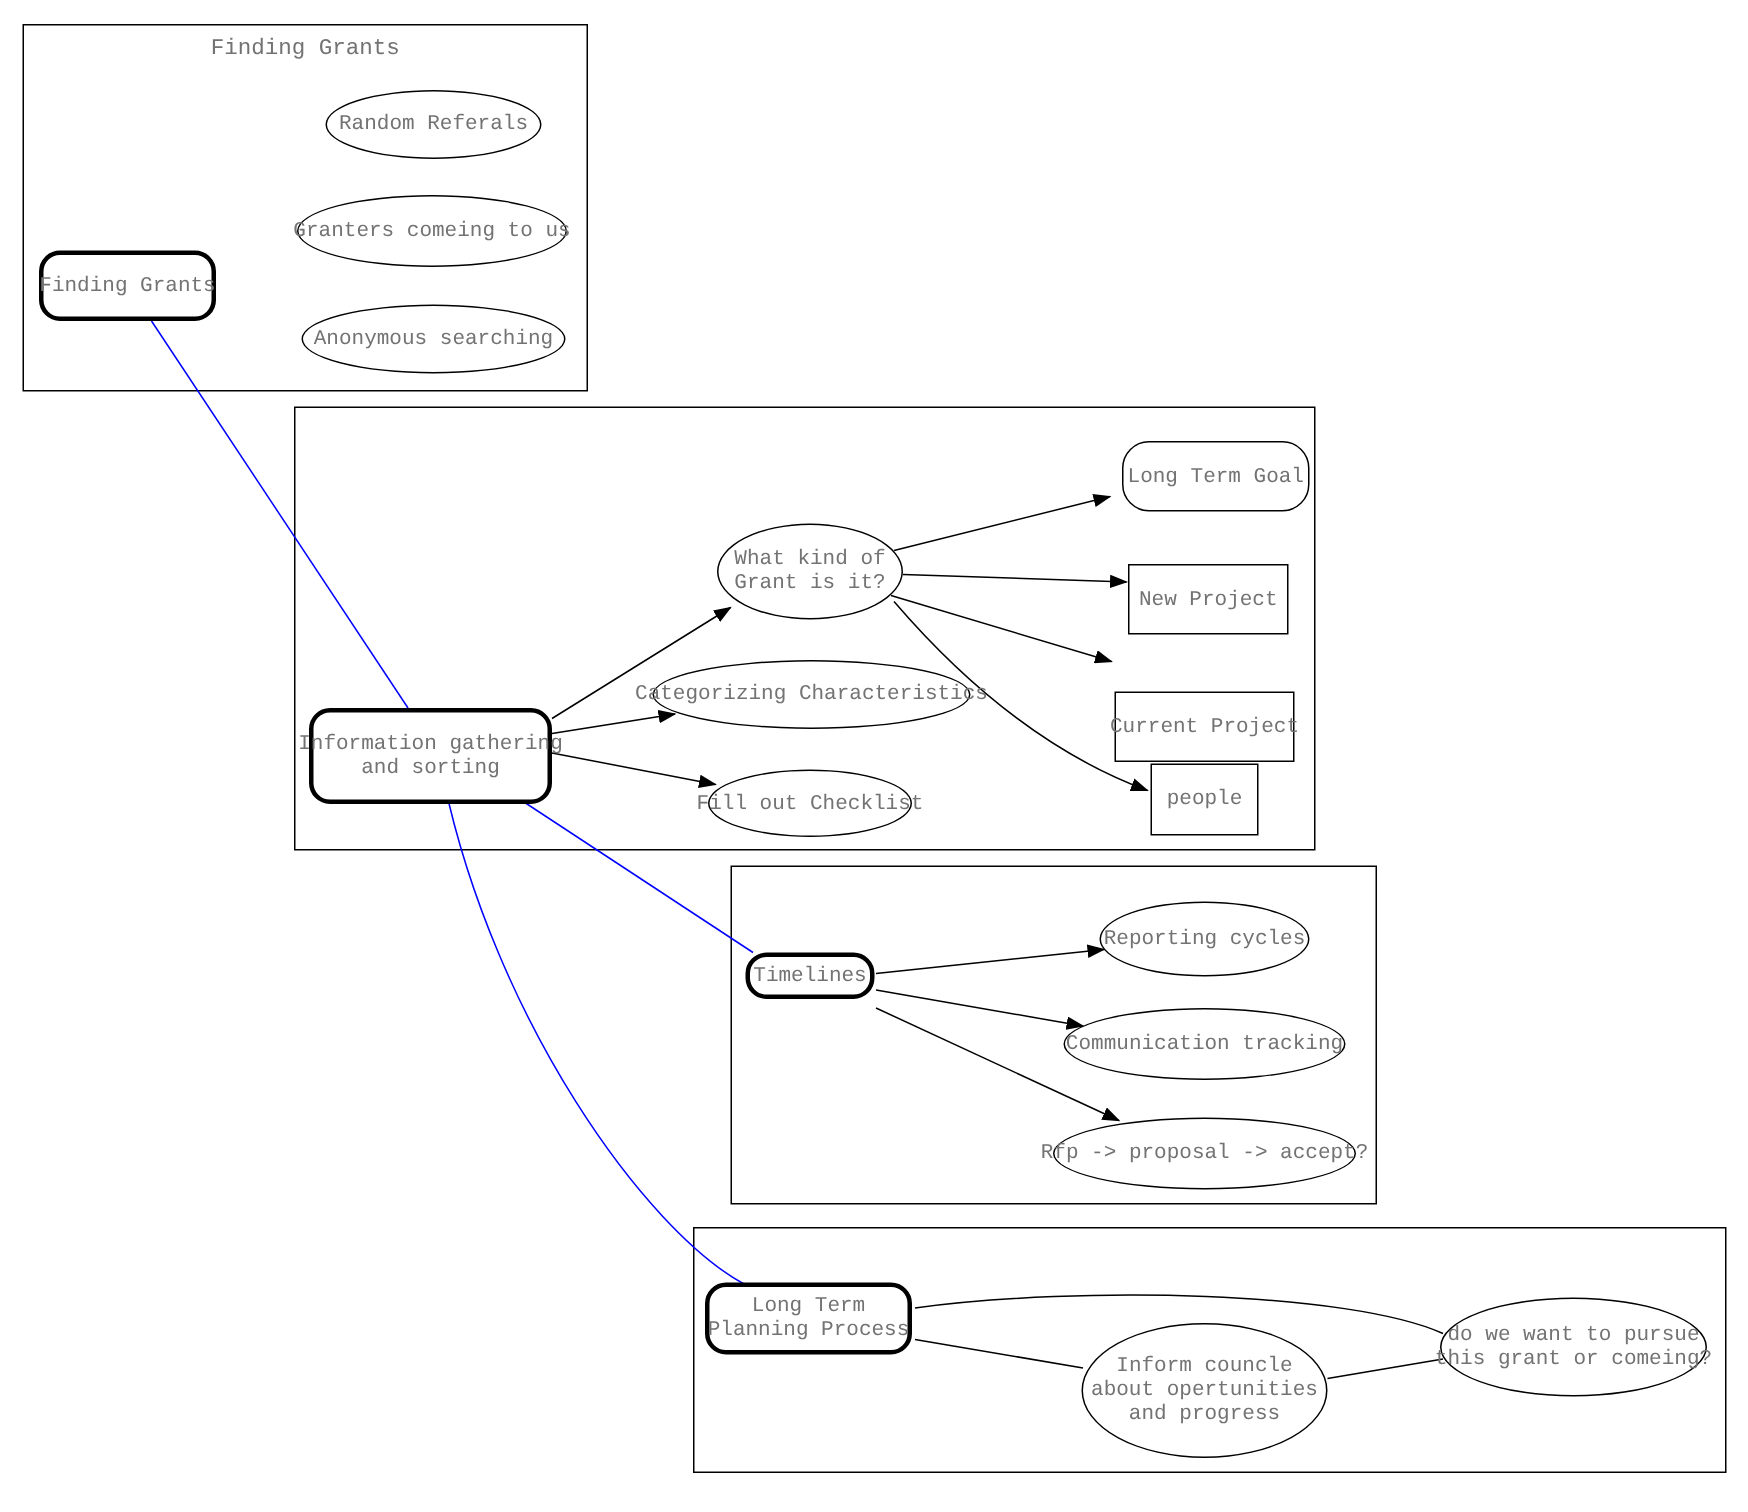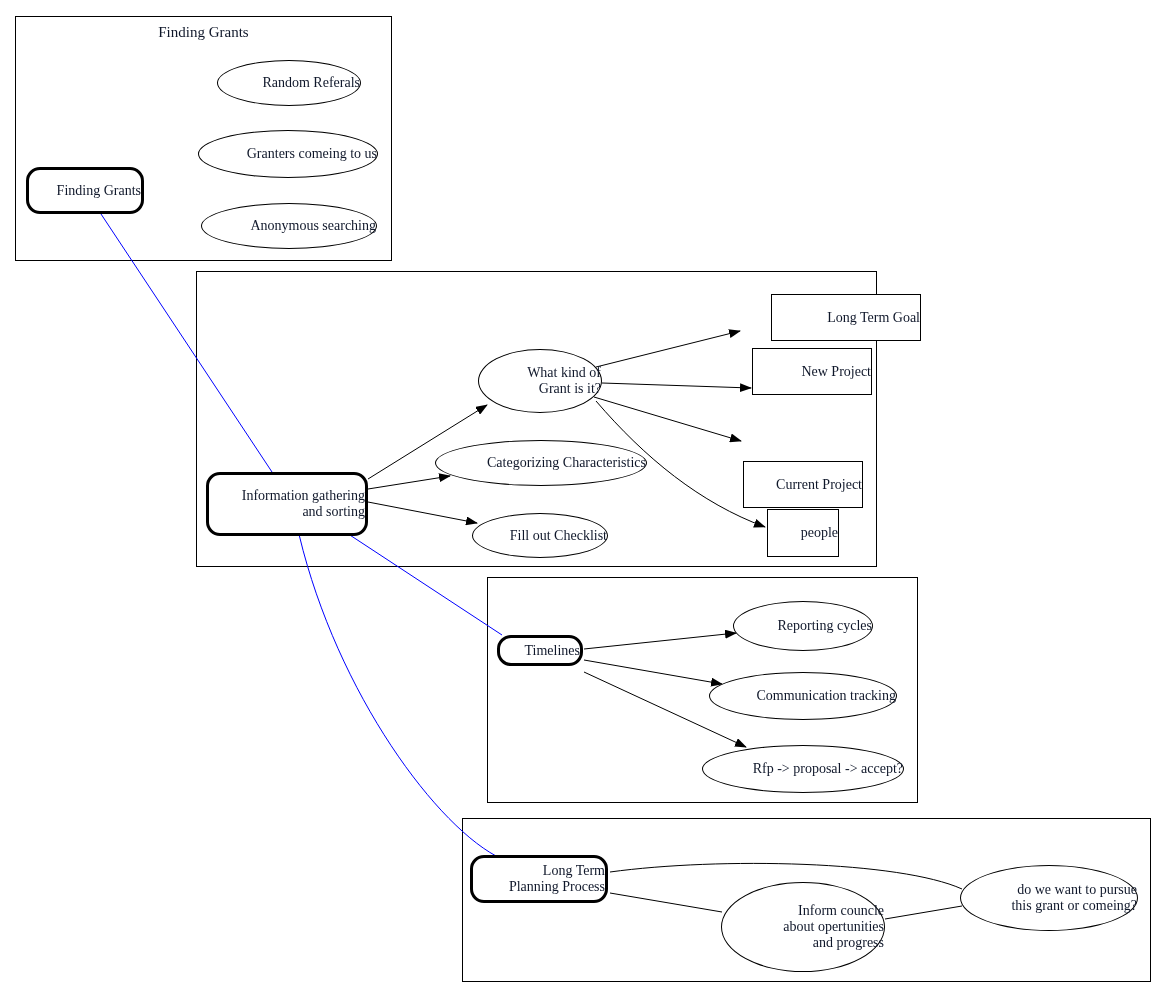--- a/index.html
+++ b/index.html
@@ -1,24 +1,24 @@
 <!DOCTYPE html>
 <html><head>
 <meta charset="utf-8">
 <style>
   html,body{margin:0;padding:0;background:#ffffff;}
   .canvas{
     position:relative;width:1165px;height:1008px;background:#ffffff;
-    font-family:Liberation Serif, serif;color:#0f172a;overflow:hidden;
+    font-family:Liberation Mono, monospace;color:#737373;overflow:hidden;
   }
   .cluster{position:absolute;border:1px solid #000;box-sizing:border-box;background:transparent;}
   .cluster-title{position:absolute;top:7px;left:0;right:0;text-align:center;font-size:15px;}
   .edges{position:absolute;left:0;top:0;pointer-events:none;}
   .node{
-    position:absolute;display:flex;flex-direction:column;align-items:flex-end;justify-content:center;
+    position:absolute;display:flex;flex-direction:column;align-items:center;justify-content:center;
     background:#ffffff;font-size:14px;line-height:16px;text-align:center;box-sizing:border-box;
     white-space:nowrap;
   }
   .rounded{border:3px solid #000;border-radius:14px;}
   .ellipse{border:1px solid #000;border-radius:50%;}
   .rect{border:1px solid #000;}
 </style>
 </head>
 <body>
 
@@ -78,24 +78,24 @@
   <div class="node ellipse" style="left:478px;top:349px;width:124px;height:64px;">
     <span>What kind of</span>
     <span>Grant is it?</span>
   </div>
   <div class="node ellipse" style="left:435px;top:440px;width:212px;height:46px;">
     <span>Categorizing Characteristics</span>
   </div>
   <div class="node ellipse" style="left:472px;top:513px;width:136px;height:45px;">
     <span>Fill out Checklist</span>
   </div>
-  <div class="node rect" style="left:771px;top:294px;width:150px;height:47px;">
+  <div class="node rect" style="left:748px;top:294px;width:125px;height:47px;border-radius:18px;">
     <span>Long Term Goal</span>
   </div>
-  <div class="node rect" style="left:752px;top:348px;width:120px;height:47px;">
+  <div class="node rect" style="left:752px;top:376px;width:107px;height:47px;">
     <span>New Project</span>
   </div>
   <div class="node rect" style="left:743px;top:461px;width:120px;height:47px;">
     <span>Current Project</span>
   </div>
   <div class="node rect" style="left:767px;top:509px;width:72px;height:48px;">
     <span>people</span>
   </div>
 
   <div class="node rounded" style="left:497px;top:635px;width:86px;height:31px;">

